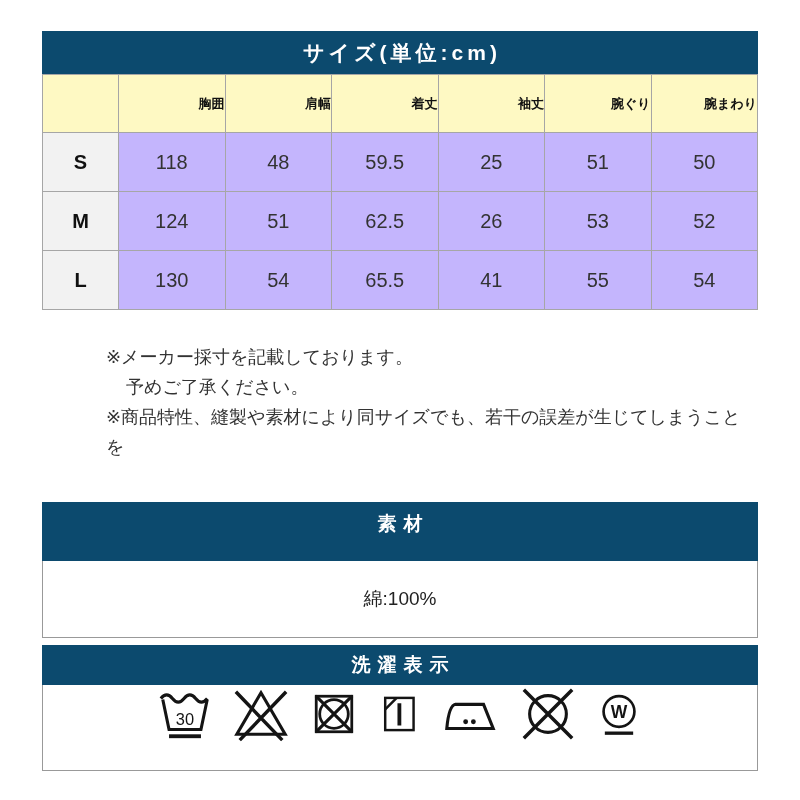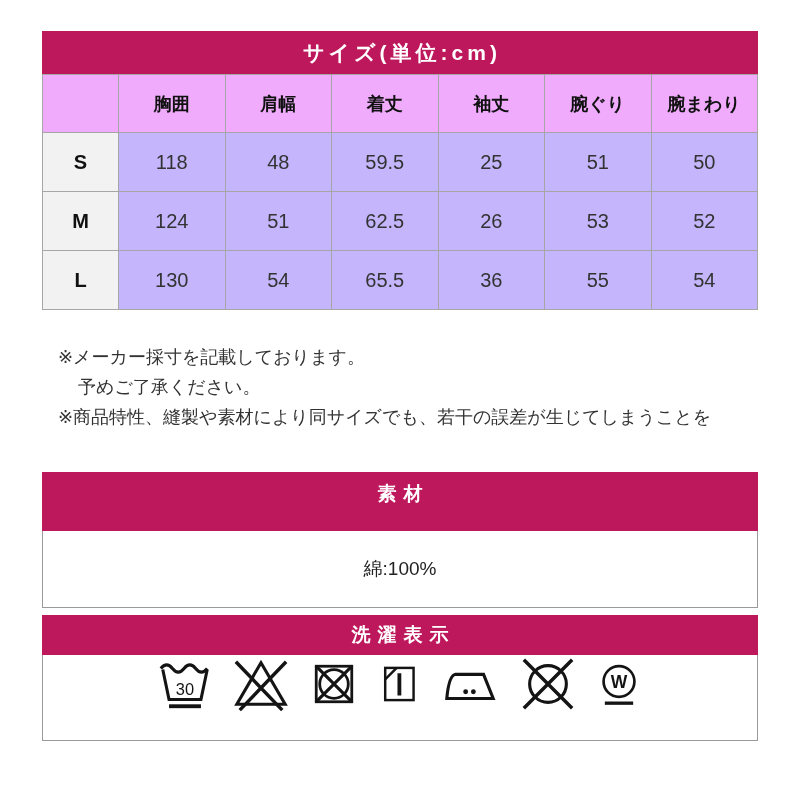--- a/index.html
+++ b/index.html
@@ -6,21 +6,21 @@
   html, body {
     width: 800px; height: 800px;
     background: #ffffff;
     font-family: "Liberation Sans", "DejaVu Sans", sans-serif;
     color: #222222;
   }
   .content { width: 716px; margin: 31px auto 0 42px; }
 
   
   .bar {
-    background: #be185d;
+    background: #0c4a6e;
     color: #ffffff;
     text-align: center;
     font-weight: bold;
   }
   .bar.size-bar   { height: 43px; line-height: 43px; font-size: 21px; letter-spacing: 4px; text-indent: 4px; }
   .bar.small-bar  { height: 59px; line-height: 43px; font-size: 19px; letter-spacing: 7px; text-indent: 7px; }
   .bar.wash-bar   { height: 40px; line-height: 40px; font-size: 19px; letter-spacing: 7px; text-indent: 7px; }
 
   
   table.size-table {
@@ -29,41 +29,42 @@
     table-layout: fixed;
   }
   table.size-table th, table.size-table td {
     border: 1px solid #a6a6a6;
     text-align: center;
     vertical-align: middle;
   }
   table.size-table thead tr { height: 58px; }
   table.size-table tbody tr { height: 59px; }
   table.size-table thead th {
-    background: #f0abfc;
-    font-size: 18px;
+    background: #fef9c3;
+    font-size: 13px;
     font-weight: bold;
     color: #111111;
+    text-align: right;
   }
   table.size-table tbody th {
     background: #f2f2f2;
     font-size: 20px;
     font-weight: bold;
     color: #111111;
   }
   table.size-table tbody td {
     background: #c4b5fd;
     font-size: 20px;
     font-weight: normal;
     color: #333333;
   }
 
   
   .notes { margin-top: 32px; padding-left: 16px; font-size: 18px; color: #333333; }
-  .notes .note-line { line-height: 30px; }
+  .notes .note-line { line-height: 30px; margin-left: 48px; }
   .notes .note-line.indent { padding-left: 20px; }
 
   
   .material-section { margin-top: 40px; }
   .material-box {
     height: 77px;
     border: 1px solid #999999;
     border-top: none;
     display: flex; align-items: center; justify-content: center;
     font-size: 19px; color: #222222;
@@ -130,21 +131,21 @@
           <td>62.5</td>
           <td>26</td>
           <td>53</td>
           <td>52</td>
         </tr>
         <tr>
           <th>L</th>
           <td>130</td>
           <td>54</td>
           <td>65.5</td>
-          <td>36</td>
+          <td>41</td>
           <td>55</td>
           <td>54</td>
         </tr>
       </tbody>
     </table>
   </section>
 
   <div class="notes">
     <div class="note-line">※メーカー採寸を記載しております。</div>
     <div class="note-line indent">予めご了承ください。</div>

